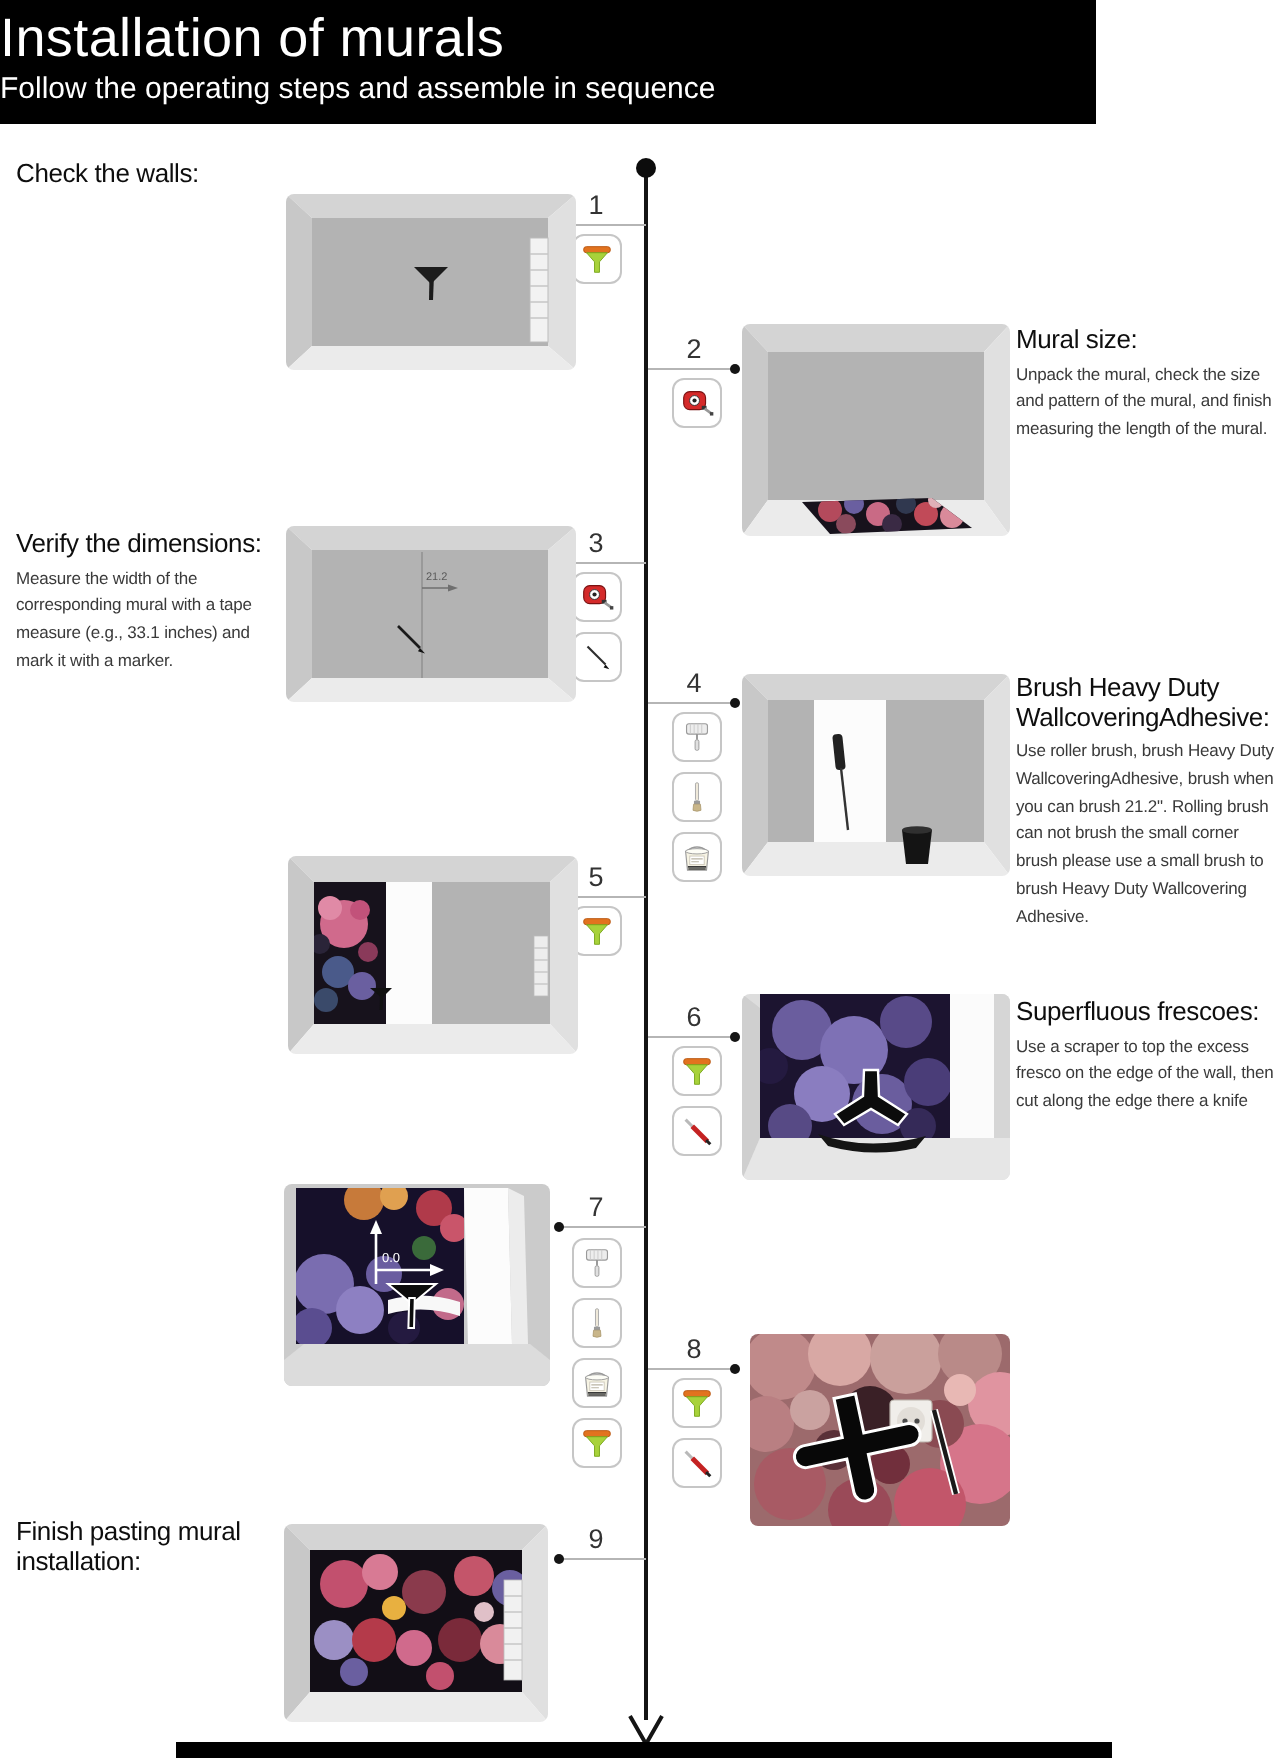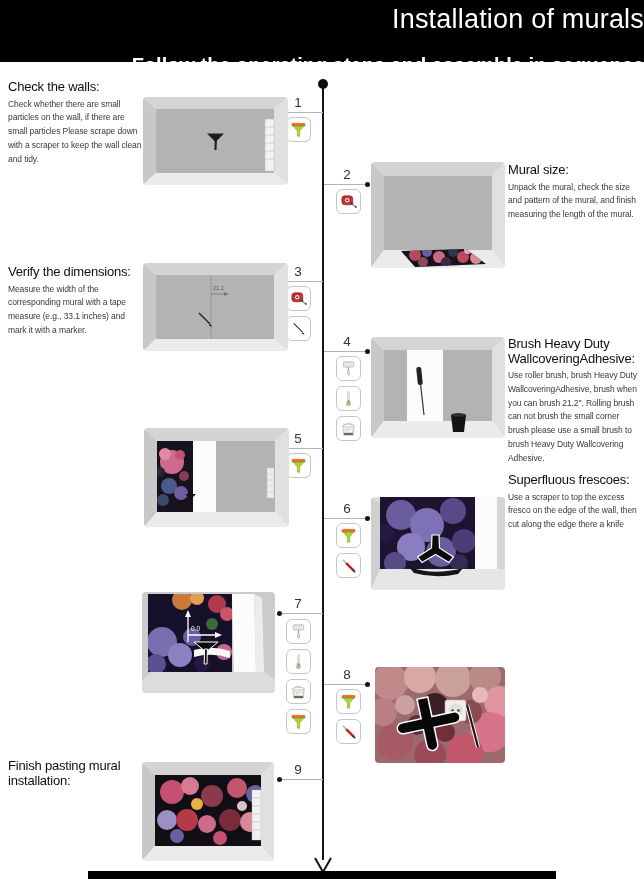--- a/index.html
+++ b/index.html
@@ -1,22 +1,22 @@
 <!DOCTYPE html>
 <html><head>
 <meta charset="utf-8">
 <style>
   *{margin:0;padding:0;box-sizing:border-box}
   html,body{background:#fff}
   body{font-family:"Liberation Sans",sans-serif;-webkit-font-smoothing:antialiased}
   .canvas{position:relative;width:644px;height:879px;background:#fff;overflow:hidden}
 
-  .header{position:absolute;left:0;top:0;width:644px;height:62px;background:#000;color:#fff;text-align:right}
+  .header{position:absolute;left:0;top:0;width:548px;height:62px;background:#000;color:#fff;text-align:left}
   .header h1{font-size:27px;font-weight:500;letter-spacing:.2px;padding-top:5px;line-height:1.1}
-  .header .sub{font-size:20px;font-weight:700;margin-top:19px}
+  .header .sub{font-size:15px;font-weight:400;margin-top:1px}
 
   .timeline{position:absolute;left:322px;top:84px;width:2px;height:776px;background:#141414}
   .tdot{position:absolute;left:318px;top:79px;width:10px;height:10px;border-radius:50%;background:#0c0c0c}
   .tarrow{position:absolute;left:312px;top:855px}
 
   .txt{position:absolute;color:#222}
   .txt h2{font-size:13px;font-weight:400;color:#0e0e0e;letter-spacing:-.2px;line-height:1.12;margin-bottom:3px}
   .txt p{font-size:8.5px;line-height:1.62;color:#3a3a3a;letter-spacing:-.1px}
   .txt.left{left:8px;width:134px}
   .txt.right{left:508px;width:132px}
@@ -52,21 +52,20 @@
   </div>
 
   <div class="timeline"></div>
   <div class="tdot"></div>
   <svg class="tarrow" width="22" height="20">
     <polyline points="3,3 11,17 19,3" fill="none" stroke="#141414" stroke-width="2"></polyline>
   </svg>
 
   <div class="txt left" style="top:80px">
     <h2>Check the walls:</h2>
-    <p>Check whether there are small particles on the wall, if there are small particles Please scrape down with a scraper to keep the wall clean and tidy.</p>
   </div>
   <div class="conn left" style="top:112px">
       <span class="dot"></span>
     </div>
   <div class="stepnum l" style="top:95px">1</div>
   <div class="icons l" style="top:117px">
     <span class="icobox">
       <svg width="19" height="19" viewBox="0 0 20 20">
           <rect x="3" y="3.5" width="14" height="3.2" rx="1.4" fill="#e2731f" stroke="#b85510" stroke-width="0.5"></rect>
           <polygon points="4.5,6.7 15.5,6.7 11.3,11.5 11.3,17 8.7,17 8.7,11.5" fill="#a8d23a" stroke="#7aa81e" stroke-width="0.5"></polygon>
@@ -266,21 +265,21 @@
       <rect x="49" y="13" width="23" height="71" fill="#fcfcfc"></rect>
       <g fill="#111">
         <polygon points="41,66 52,66 47,71"></polygon>
         <polygon points="46,69.5 47.6,69.5 47.3,77 45.8,77"></polygon>
       </g>
       <rect x="123" y="40" width="7" height="30" fill="#ededed" stroke="#bdbdbd" stroke-width="0.4"></rect>
       <path d="M123,46 h7 M123,52 h7 M123,58 h7 M123,64 h7" stroke="#c9c9c9" stroke-width="0.7"></path>
     </svg>
   </figure>
 
-  <div class="txt right" style="top:473px">
+  <div class="txt right" style="top:499px">
     <h2>Superfluous frescoes:</h2>
     <p>Use a scraper to top the excess fresco on the edge of the wall, then cut along the edge there a knife</p>
   </div>
   <div class="conn right" style="top:518px">
       <span class="dot"></span>
     </div>
   <div class="stepnum r" style="top:501px">6</div>
   <div class="icons r" style="top:523px">
     <span class="icobox">
       <svg width="19" height="19" viewBox="0 0 20 20">

